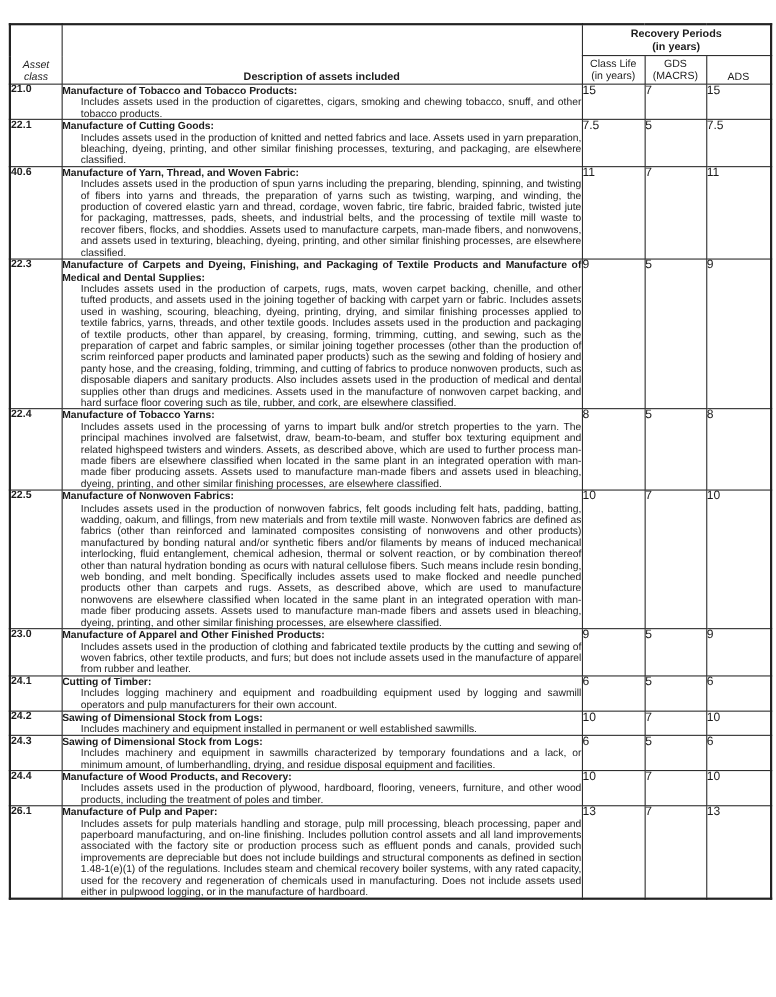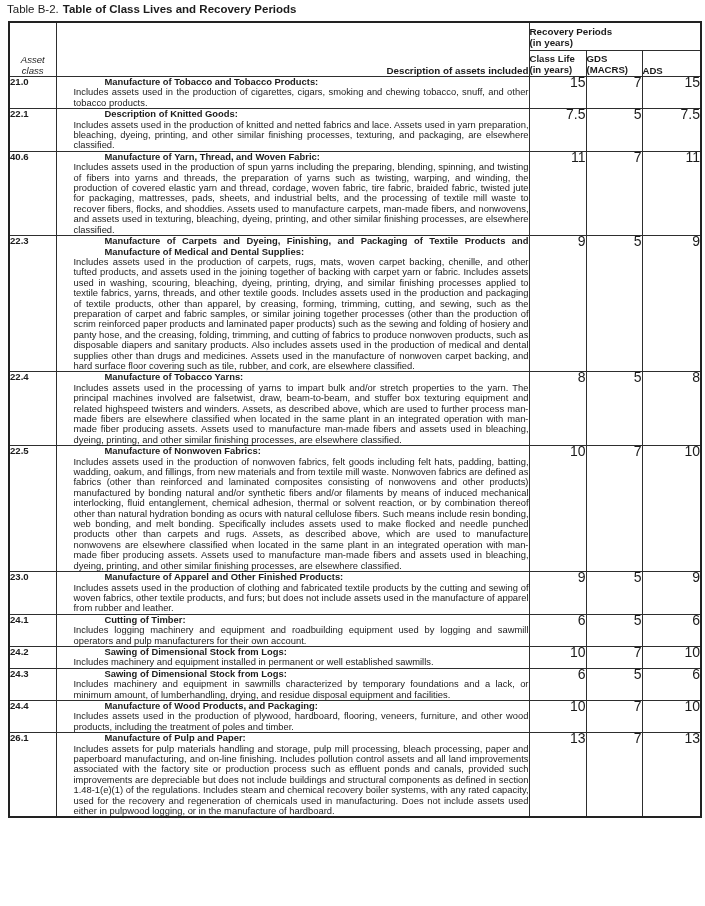--- a/index.html
+++ b/index.html
@@ -56,37 +56,37 @@
     vertical-align: bottom;
     text-align: center;
     font-weight: normal;
     font-size: 9.6px;
     padding: 2px 2px 3px 2px;
     line-height: 11px;
     font-style: italic;
   }
   th.h-desc {
     vertical-align: bottom;
-    text-align: right;
+    text-align: center;
     font-weight: bold;
     font-size: 9.8px;
     padding: 2px 4px 3px 8px;
   }
   th.h-recovery {
-    text-align: left;
+    text-align: center;
     font-weight: bold;
     font-size: 9.8px;
     padding: 3px 2px;
     line-height: 11px;
     height: 27px;
     vertical-align: middle;
   }
   th.h-sub {
-    text-align: left;
-    font-weight: bold;
+    text-align: center;
+    font-weight: normal;
     font-size: 9.6px;
     vertical-align: middle;
     padding: 2px 1px 3px 1px;
     line-height: 11px;
     height: 25px;
   }
   th.h-ads { vertical-align: bottom; }
 
   
   td.cls {
@@ -97,41 +97,37 @@
     font-size: 9.6px;
   }
   td.desc {
     vertical-align: top;
     text-align: justify;
     padding: 2px 5px 3px 8px;
   }
   td.desc .h {
     display: block;
     font-weight: bold;
-    padding-left: 48px;
   }
   td.desc .b {
     display: block;
     margin-left: 17px;
   }
   td.num {
     vertical-align: top;
-    text-align: right;
+    text-align: left;
     padding-top: 13px;
-    font-size: 14px;
+    font-size: 11px;
   }
 </style>
 </head>
 <body>
 
 <div class="page">
 
-  <div class="title">
-    <span class="prefix">Table B-2.</span><span class="main">Table of Class Lives and Recovery Periods</span>
-  </div>
 
   <table class="classlives">
     <colgroup>
       <col class="c-asset">
         <col class="c-desc">
         <col class="c-life">
         <col class="c-gds">
         <col class="c-ads">
     </colgroup>
     <thead>
@@ -167,21 +163,21 @@
           <span class="b">Includes assets used in the production of cigarettes, cigars, smoking and chewing tobacco, snuff, and other tobacco products.</span>
         </td>
         <td class="num">15</td>
         <td class="num">7</td>
         <td class="num">15</td>
       </tr>
 
       <tr>
         <td class="cls">22.1</td>
         <td class="desc">
-          <span class="h">Description of Knitted Goods:</span>
+          <span class="h">Manufacture of Cutting Goods:</span>
           <span class="b">Includes assets used in the production of knitted and netted fabrics and lace. Assets used in yarn preparation, bleaching, dyeing, printing, and other similar finishing processes, texturing, and packaging, are elsewhere classified.</span>
         </td>
         <td class="num">7.5</td>
         <td class="num">5</td>
         <td class="num">7.5</td>
       </tr>
 
       <tr>
         <td class="cls">40.6</td>
         <td class="desc">
@@ -266,21 +262,21 @@
           <span class="b">Includes machinery and equipment in sawmills characterized by temporary foundations and a lack, or minimum amount, of lumberhandling, drying, and residue disposal equipment and facilities.</span>
         </td>
         <td class="num">6</td>
         <td class="num">5</td>
         <td class="num">6</td>
       </tr>
 
       <tr>
         <td class="cls">24.4</td>
         <td class="desc">
-          <span class="h">Manufacture of Wood Products, and Packaging:</span>
+          <span class="h">Manufacture of Wood Products, and Recovery:</span>
           <span class="b">Includes assets used in the production of plywood, hardboard, flooring, veneers, furniture, and other wood products, including the treatment of poles and timber.</span>
         </td>
         <td class="num">10</td>
         <td class="num">7</td>
         <td class="num">10</td>
       </tr>
 
       <tr>
         <td class="cls">26.1</td>
         <td class="desc">

